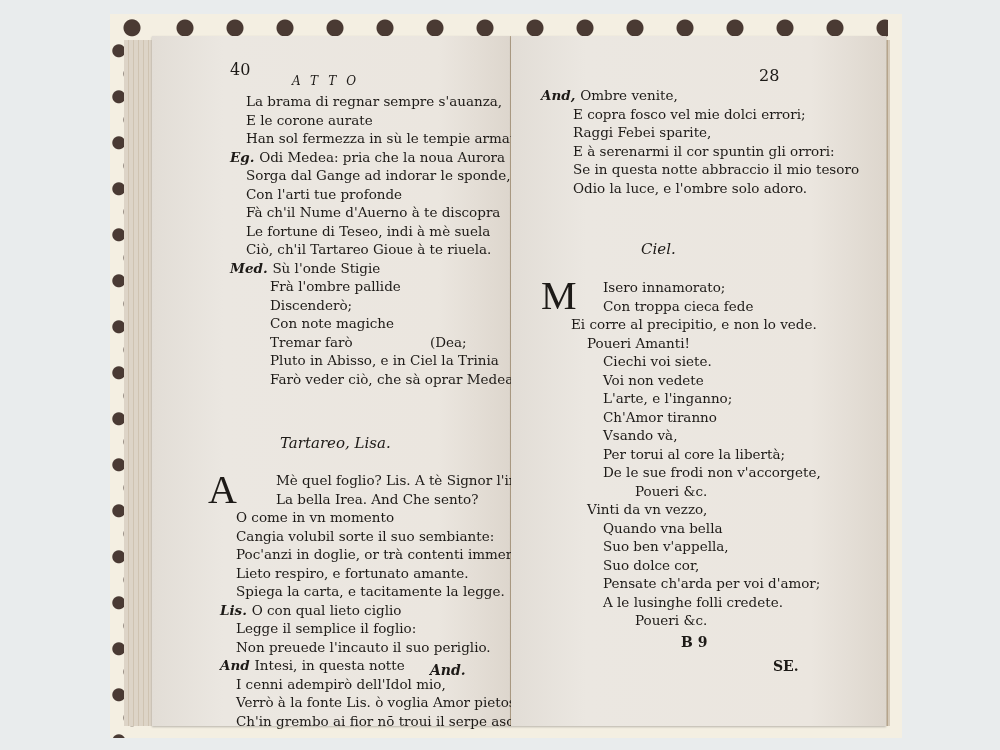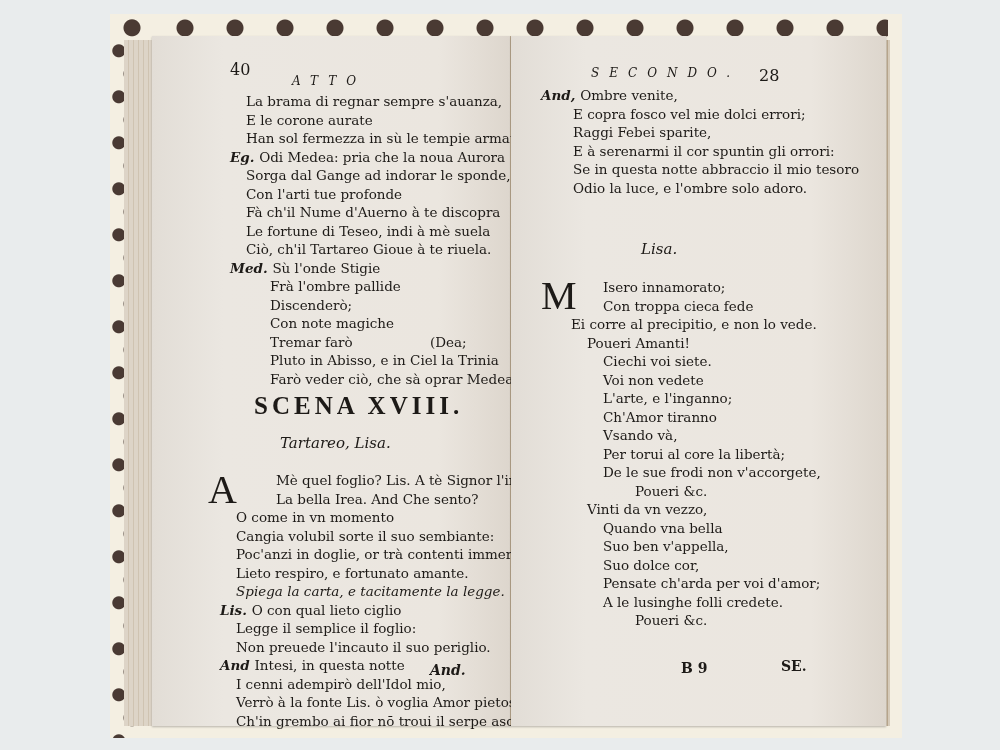--- a/index.html
+++ b/index.html
@@ -47,47 +47,45 @@
     position:absolute; left:876px; top:40px; width:14px; height:686px;
     background:repeating-linear-gradient(90deg,#d5cab9 0 3px,#b9a78e 3px 4px);
   }
   .text { position:absolute; color:#1d1a17; font-size:13.5px; line-height:18.5px; white-space:pre; }
   .running-head { position:absolute; font-size:12px; letter-spacing:10px; font-style:italic; color:#1d1a17; }
   .pagenum { position:absolute; font-size:16px; color:#1d1a17; }
   .scene-title { position:absolute; font-size:25px; letter-spacing:4px; font-weight:bold; color:#1d1a17; font-family:"Liberation Serif", serif; }
   .scene-chars { position:absolute; font-size:15px; font-style:italic; color:#1d1a17; }
   .line { display:block; }
   .speaker { font-style:italic; font-weight:bold; }
-  .stage { font-style:italic; }
+  .stage { }
   .dropcap { position:absolute; font-size:40px; line-height:40px; font-family:"Liberation Serif", serif; color:#1d1a17; }
   .signature { position:absolute; font-size:14px; color:#1d1a17; font-weight:bold; }
 </style>
 </head>
 <body>
 
 <div class="cover"></div>
 <div class="cover-pattern-top"></div>
 <div class="cover-pattern-left"></div>
 <div class="cover-pattern-right"></div>
 <div class="page-edge-left"></div>
 <div class="page-edge-right"></div>
 
 <div class="page left">
   <div class="pagenum" style="left:78px;top:24px;">40</div>
   <div class="running-head" style="left:140px;top:38px;">ATTO</div>
   <div class="text" style="left:78px;top:56px;"><span class="line" style="padding-left: 16px;"><span>La brama di regnar sempre s'auanza,</span></span><span class="line" style="padding-left: 16px;"><span>E le corone aurate</span></span><span class="line" style="padding-left: 16px;"><span>Han sol fermezza in sù le tempie armate.</span></span><span class="line" style="padding-left: 0px;"><span class="speaker">Eg. </span><span>Odi Medea: pria che la noua Aurora</span></span><span class="line" style="padding-left: 16px;"><span>Sorga dal Gange ad indorar le sponde,</span></span><span class="line" style="padding-left: 16px;"><span>Con l'arti tue profonde</span></span><span class="line" style="padding-left: 16px;"><span>Fà ch'il Nume d'Auerno à te discopra</span></span><span class="line" style="padding-left: 16px;"><span>Le fortune di Teseo, indi à mè suela</span></span><span class="line" style="padding-left: 16px;"><span>Ciò, ch'il Tartareo Gioue à te riuela.</span></span><span class="line" style="padding-left: 0px;"><span class="speaker">Med. </span><span>Sù l'onde Stigie</span></span><span class="line" style="padding-left: 40px;"><span>Frà l'ombre pallide</span></span><span class="line" style="padding-left: 40px;"><span>Discenderò;</span></span><span class="line" style="padding-left: 40px;"><span>Con note magiche</span></span><span class="line" style="padding-left: 40px;"><span>Tremar farò                  (Dea;</span></span><span class="line" style="padding-left: 40px;"><span>Pluto in Abisso, e in Ciel la Trinia</span></span><span class="line" style="padding-left: 40px;"><span>Farò veder ciò, che sà oprar Medea.</span></span></div>
-  <div class="scene-title" style="left:102px;top:356px;">SCENA XVIII.</div>
   <div class="scene-chars" style="left:128px;top:398px;">Tartareo, Lisa.</div>
   <div class="dropcap" style="left:56px;top:434px;">A</div>
   <div class="text" style="left:60px;top:435px;"><span class="line" style="padding-left: 64px;"><span>Mè quel foglio? Lis. A tè Signor l'inuia</span></span><span class="line" style="padding-left: 64px;"><span>La bella Irea. And Che sento?</span></span><span class="line" style="padding-left: 24px;"><span>O come in vn momento</span></span><span class="line" style="padding-left: 24px;"><span>Cangia volubil sorte il suo sembiante:</span></span><span class="line" style="padding-left: 24px;"><span>Poc'anzi in doglie, or trà contenti immerso</span></span><span class="line" style="padding-left: 24px;"><span>Lieto respiro, e fortunato amante.</span></span><span class="line" style="padding-left: 24px;"><span class="stage">Spiega la carta, e tacitamente la legge.</span></span><span class="line" style="padding-left: 8px;"><span class="speaker">Lis. </span><span>O con qual lieto ciglio</span></span><span class="line" style="padding-left: 24px;"><span>Legge il semplice il foglio:</span></span><span class="line" style="padding-left: 24px;"><span>Non preuede l'incauto il suo periglio.</span></span><span class="line" style="padding-left: 8px;"><span class="speaker">And </span><span>Intesi, in questa notte</span></span><span class="line" style="padding-left: 24px;"><span>I cenni adempirò dell'Idol mio,</span></span><span class="line" style="padding-left: 24px;"><span>Verrò à la fonte Lis. ò voglia Amor pietoso</span></span><span class="line" style="padding-left: 24px;"><span>Ch'in grembo ai fior nō troui il serpe ascoso.</span></span></div>
   <div class="signature" style="left:278px;top:626px;font-style:italic;">And.</div>
 </div>
 
 <div class="page right">
-  <div class="running-head" style="left:80px;top:30px;">SECONDO.</div>
   <div class="pagenum" style="left:248px;top:30px;">28</div>
   <div class="text" style="left:30px;top:50px;"><span class="line" style="padding-left: 0px;"><span class="speaker">And, </span><span>Ombre venite,</span></span><span class="line" style="padding-left: 32px;"><span>E copra fosco vel mie dolci errori;</span></span><span class="line" style="padding-left: 32px;"><span>Raggi Febei sparite,</span></span><span class="line" style="padding-left: 32px;"><span>E à serenarmi il cor spuntin gli orrori:</span></span><span class="line" style="padding-left: 32px;"><span>Se in questa notte abbraccio il mio tesoro</span></span><span class="line" style="padding-left: 32px;"><span>Odio la luce, e l'ombre solo adoro.</span></span></div>
-  <div class="scene-chars" style="left:130px;top:204px;">Lisa.</div>
+  <div class="scene-chars" style="left:130px;top:204px;">Ciel.</div>
   <div class="dropcap" style="left:30px;top:240px;">M</div>
   <div class="text" style="left:44px;top:242px;"><span class="line" style="padding-left: 48px;"><span>Isero innamorato;</span></span><span class="line" style="padding-left: 48px;"><span>Con troppa cieca fede</span></span><span class="line" style="padding-left: 16px;"><span>Ei corre al precipitio, e non lo vede.</span></span><span class="line" style="padding-left: 32px;"><span>Poueri Amanti!</span></span><span class="line" style="padding-left: 48px;"><span>Ciechi voi siete.</span></span><span class="line" style="padding-left: 48px;"><span>Voi non vedete</span></span><span class="line" style="padding-left: 48px;"><span>L'arte, e l'inganno;</span></span><span class="line" style="padding-left: 48px;"><span>Ch'Amor tiranno</span></span><span class="line" style="padding-left: 48px;"><span>Vsando và,</span></span><span class="line" style="padding-left: 48px;"><span>Per torui al core la libertà;</span></span><span class="line" style="padding-left: 48px;"><span>De le sue frodi non v'accorgete,</span></span><span class="line" style="padding-left: 80px;"><span>Poueri &amp;c.</span></span><span class="line" style="padding-left: 32px;"><span>Vinti da vn vezzo,</span></span><span class="line" style="padding-left: 48px;"><span>Quando vna bella</span></span><span class="line" style="padding-left: 48px;"><span>Suo ben v'appella,</span></span><span class="line" style="padding-left: 48px;"><span>Suo dolce cor,</span></span><span class="line" style="padding-left: 48px;"><span>Pensate ch'arda per voi d'amor;</span></span><span class="line" style="padding-left: 48px;"><span>A le lusinghe folli credete.</span></span><span class="line" style="padding-left: 80px;"><span>Poueri &amp;c.</span></span></div>
-  <div class="signature" style="left:170px;top:624px;">B 9</div>
-  <div class="signature" style="left:270px;top:622px;">SE.</div>
+  <div class="signature" style="left:170px;top:598px;">B 9</div>
+  <div class="signature" style="left:262px;top:622px;">SE.</div>
 </div>
 
 </body></html>

